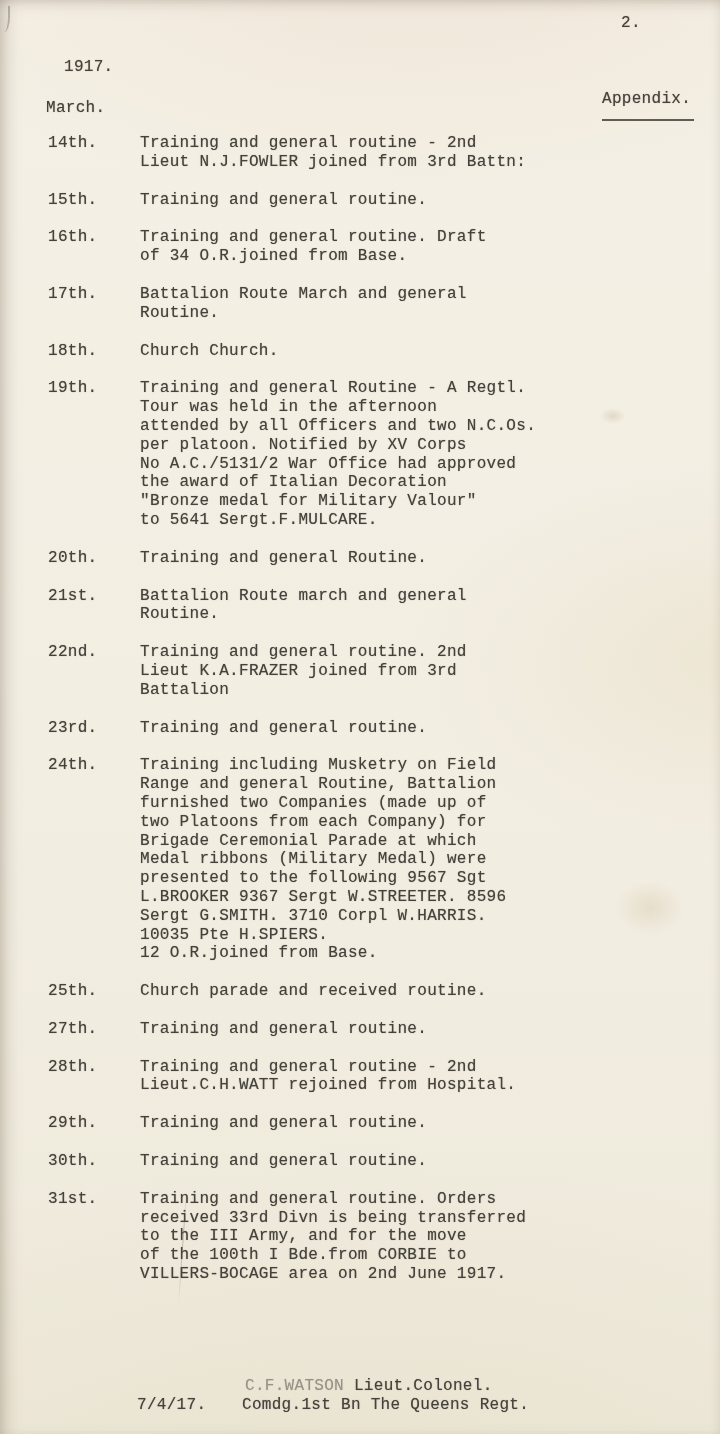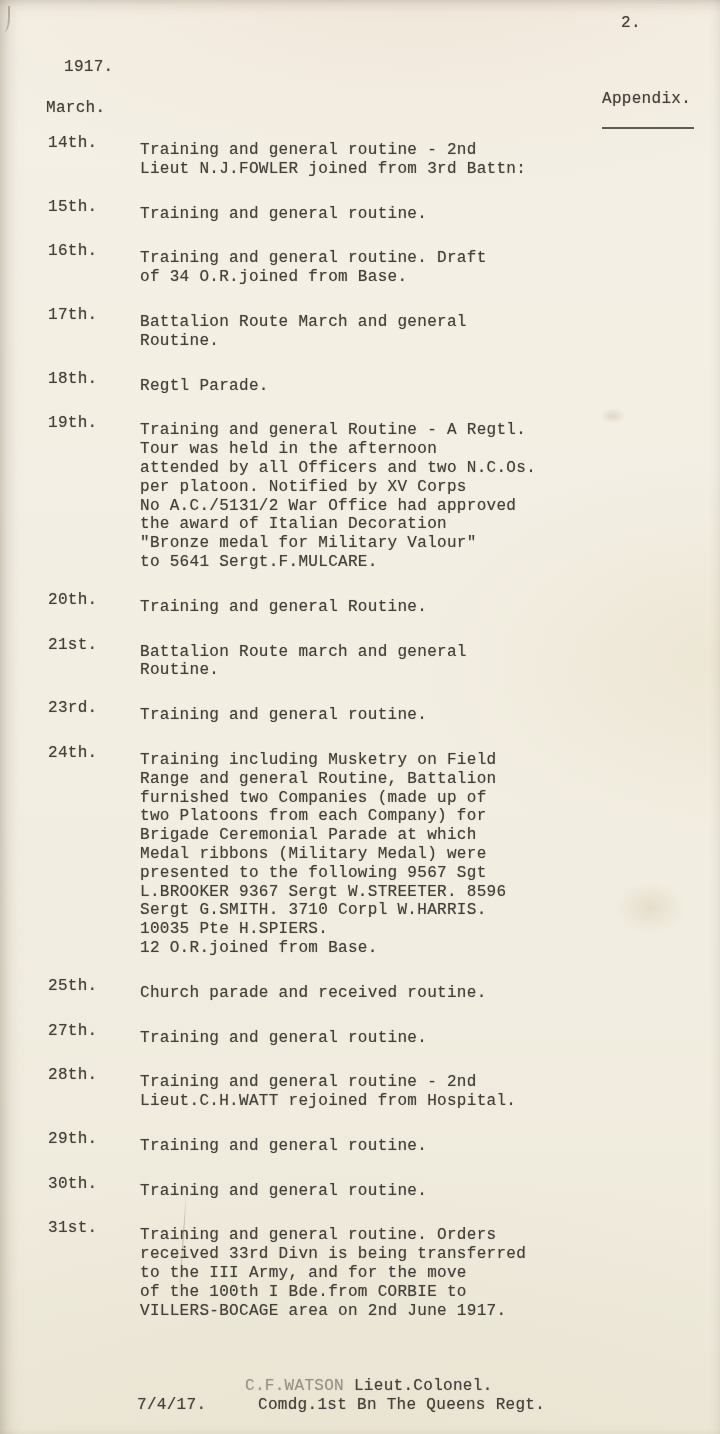--- a/index.html
+++ b/index.html
@@ -30,31 +30,31 @@
     line-height: 18.8px;
     letter-spacing: 0.3px;
     text-shadow: 0 0 1px rgba(69,66,59,0.55);
   }
   .page-number { position: absolute; top: 14px; left: 621px; }
   .year        { position: absolute; top: 58px; left: 52px; margin-left: 12px; }
   .month       { position: absolute; top: 99px; left: 46px; }
   .appendix    {
     position: absolute; top: 90px; left: 602px;
     border-bottom: 2px solid rgba(69,66,59,0.85);
-    padding: 0 3px 18px 0;
+    padding: 0 3px 10px 0;
   }
   .entries { position: absolute; top: 134px; left: 0; right: 4px; }
   .entry { display: flex; margin-bottom: 19px; }
   .entry-date { margin-left: 48px; width: 92px; flex: 0 0 92px; }
-  .entry-text { flex: 1; white-space: pre-line; max-width: 540px; margin-top: 7px; }
+  .entry-text { flex: 1; white-space: pre-line; max-width: 540px; }
   .signature { position: absolute; top: 1377px; left: 0; width: 608px; height: 46px; }
   .sig-line1 { position: absolute; top: 0; left: 245px; }
   .sig-name  { opacity: 0.5; filter: blur(0.3px); }
   .sig-date  { position: absolute; top: 19px; left: 137px; }
-  .sig-role  { position: absolute; top: 19px; left: 258px; }
+  .sig-role  { position: absolute; top: 19px; left: 242px; }
   
   .crease {
     position: absolute; top: 1192px; left: 182px; width: 1px; height: 112px;
     background: linear-gradient(180deg, transparent, rgba(95,85,70,0.35), rgba(95,85,70,0.25), transparent);
     transform: rotate(4deg);
     pointer-events: none;
   }
   .stain-a {
     position: absolute; top: 880px; left: 615px; width: 70px; height: 55px;
     background: radial-gradient(closest-side, rgba(203,186,155,0.30), transparent);
@@ -99,41 +99,47 @@
     <div class="entry-text">Training and general routine. Draft
 of 34 O.R.joined from Base.</div>
   </div>
       <div class="entry">
     <div class="entry-date">17th.</div>
     <div class="entry-text">Battalion Route March and general
 Routine.</div>
   </div>
       <div class="entry">
     <div class="entry-date">18th.</div>
-    <div class="entry-text">Regtl Parade.</div>
+    <div class="entry-text">Church Church.</div>
   </div>
       <div class="entry">
     <div class="entry-date">19th.</div>
     <div class="entry-text">Training and general Routine - A Regtl.
 Tour was held in the afternoon
 attended by all Officers and two N.C.Os.
 per platoon. Notified by XV Corps
 No A.C./5131/2 War Office had approved
 the award of Italian Decoration
 "Bronze medal for Military Valour"
 to 5641 Sergt.F.MULCARE.</div>
   </div>
       <div class="entry">
     <div class="entry-date">20th.</div>
     <div class="entry-text">Training and general Routine.</div>
   </div>
       <div class="entry">
     <div class="entry-date">21st.</div>
     <div class="entry-text">Battalion Route march and general
 Routine.</div>
+  </div>
+      <div class="entry">
+    <div class="entry-date">22nd.</div>
+    <div class="entry-text">Training and general routine. 2nd
+Lieut K.A.FRAZER joined from 3rd
+Battalion</div>
   </div>
       <div class="entry">
     <div class="entry-date">23rd.</div>
     <div class="entry-text">Training and general routine.</div>
   </div>
       <div class="entry">
     <div class="entry-date">24th.</div>
     <div class="entry-text">Training including Musketry on Field
 Range and general Routine, Battalion
 furnished two Companies (made up of

